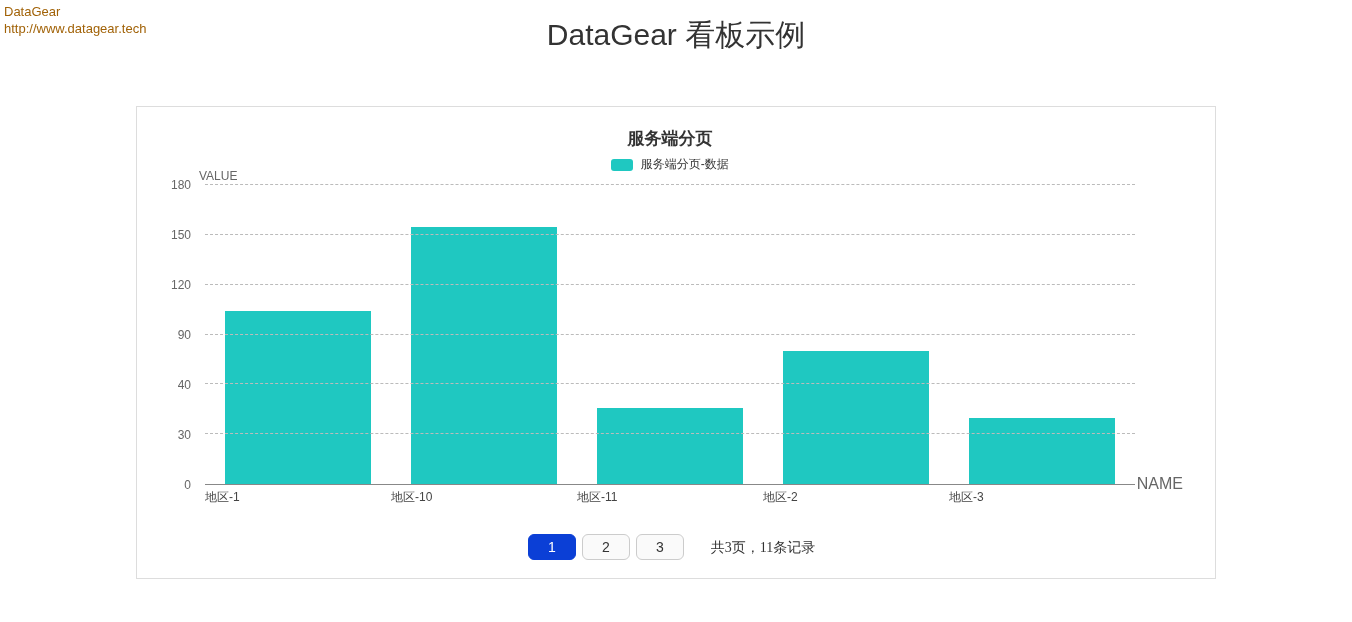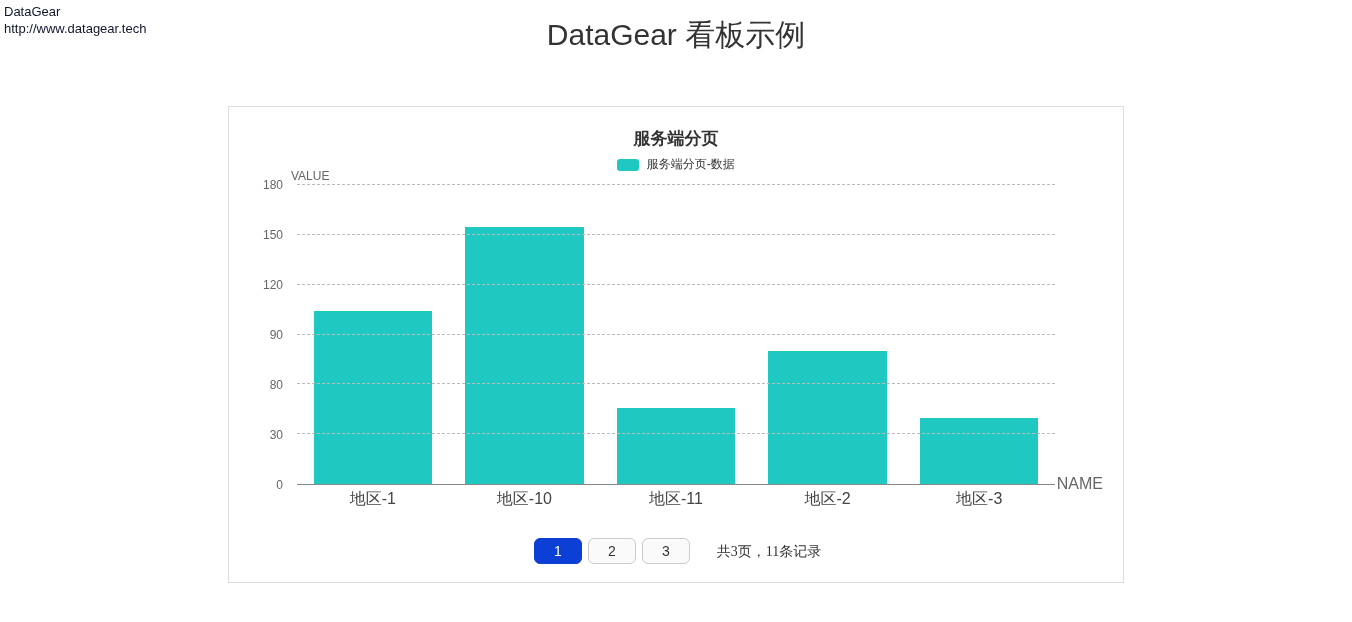--- a/index.html
+++ b/index.html
@@ -10,35 +10,35 @@
     background: #fff;
     color: #333;
     width: 1352px;
   }
   .top-left {
     position: absolute;
     top: 4px;
     left: 4px;
     font-size: 13px;
     line-height: 1.3;
-    color: #0f172a;
+    color: #a16207;
   }
   .page-title {
     text-align: center;
     font-size: 30px;
     color: #333;
     padding-top: 15px;
     font-weight: 400;
   }
   .panel {
     margin: 50px auto 0 auto;
-    width: 896px;
+    width: 1080px;
     border: 1px solid #ddd;
     background: #fff;
-    padding: 20px 20px 18px 20px;
+    padding: 20px 32px 18px 20px;
     position: relative;
   }
   .chart-title {
     text-align: center;
     font-size: 17px;
     font-weight: 700;
     color: #333;
   }
   .legend {
     text-align: center;
@@ -114,22 +114,22 @@
   }
   .x-labels {
     position: relative;
     margin-left: 48px;
     margin-right: 48px;
     display: flex;
     margin-top: 4px;
   }
   .x-label {
     flex: 1;
-    text-align: center;
-    font-size: 16px;
+    text-align: left;
+    font-size: 12px;
     color: #444;
   }
   .pager {
     text-align: center;
     margin-top: 28px;
     font-size: 14px;
   }
   .page-btn {
     display: inline-block;
     min-width: 48px;
@@ -168,21 +168,21 @@
   <div class="legend">
     <span class="legend-swatch" id="legend-swatch" style="background: rgb(31, 200, 193);"></span>
     <span>服务端分页-数据</span>
   </div>
 
   <div class="plot-wrap">
     <span class="y-axis-name" id="y-axis-name" style="left: 42px; top: -16px;">VALUE</span>
     <div class="y-ticks" id="y-ticks">
         <div class="y-tick" style="bottom: 0%;">0</div>
         <div class="y-tick" style="bottom: 16.6667%;">30</div>
-        <div class="y-tick" style="bottom: 33.3333%;">80</div>
+        <div class="y-tick" style="bottom: 33.3333%;">40</div>
         <div class="y-tick" style="bottom: 50%;">90</div>
         <div class="y-tick" style="bottom: 66.6667%;">120</div>
         <div class="y-tick" style="bottom: 83.3333%;">150</div>
         <div class="y-tick" style="bottom: 100%;">180</div>
       </div>
     <div class="plot" id="plot">
       <div class="bars" id="bars">
           <div class="bar-slot">
             <div class="bar" title="地区-1: 104" style="height: 57.7778%; background: rgb(31, 200, 193);"></div>
           </div>

